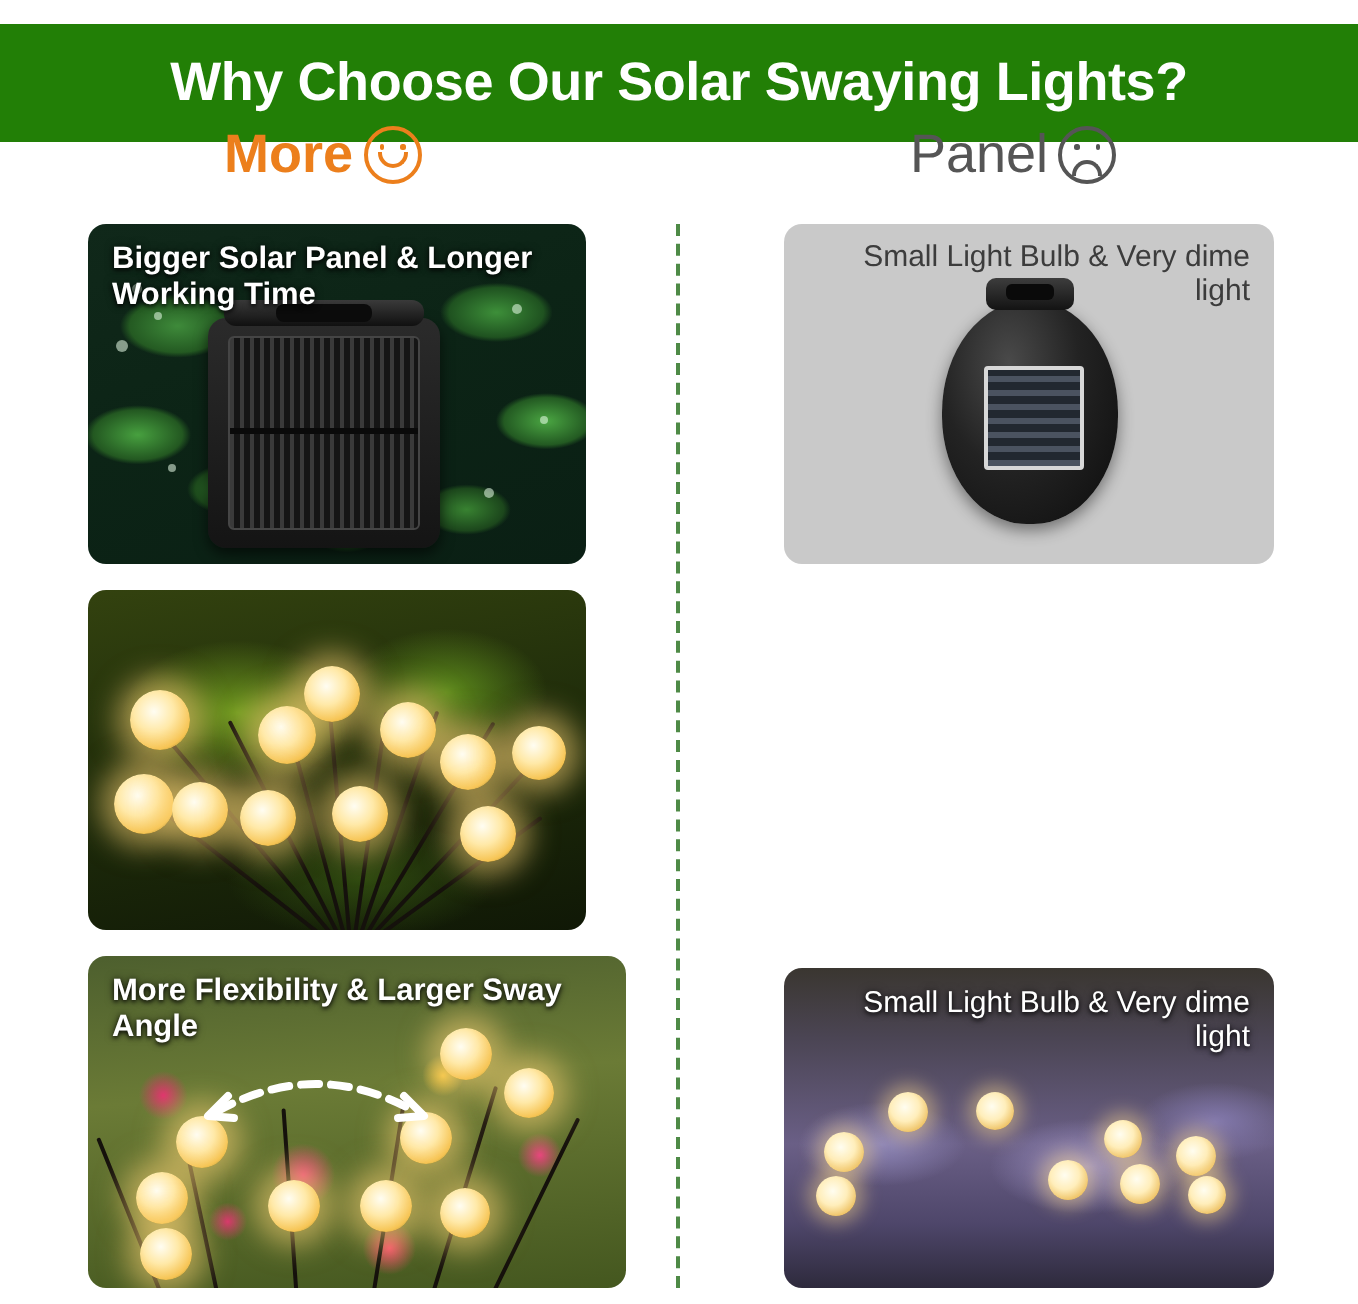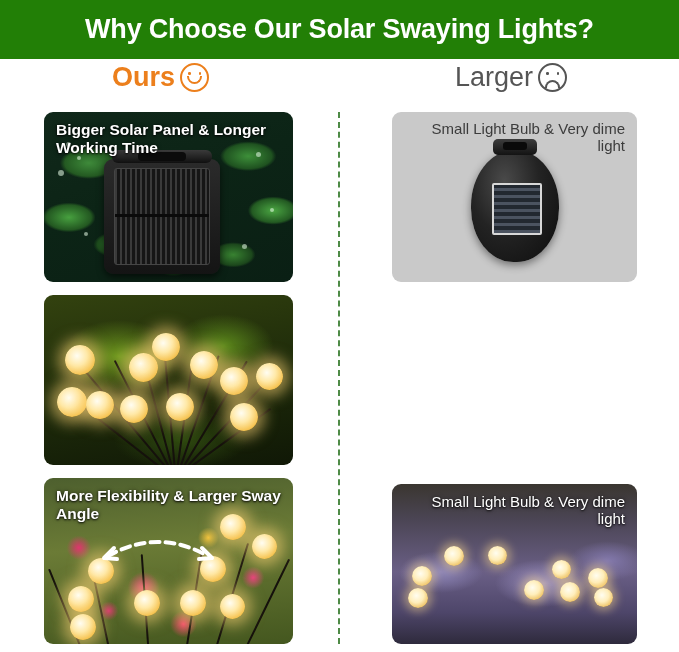--- a/index.html
+++ b/index.html
@@ -6,21 +6,21 @@
   body{
     width:679px;height:652px;
     background:#ffffff;
     font-family:"Liberation Sans", sans-serif;
     overflow:hidden;
     position:relative;
   }
 
   
   .header-banner{
-    position:absolute;left:0;top:0;width:679px;height:59px;
+    position:absolute;left:0;top:12px;width:679px;height:59px;
     background:#227f06;
     display:flex;align-items:center;justify-content:center;
   }
   .header-title{
     color:#ffffff;
     font-size:27px;
     font-weight:bold;
     letter-spacing:-0.2px;
     white-space:nowrap;
   }
@@ -73,21 +73,21 @@
     color:#1d7a17;font-size:40px;font-weight:bold;
     letter-spacing:-1px;
   }
 
   .panel{position:absolute;border-radius:9px;overflow:hidden;}
   .panel.left{left:44px;width:249px;}
   .panel.right{width:245px;text-align:right;}
 
   .r1{top:8px;height:170px;}
   .r2{top:191px;height:170px;}
-  .r3{top:374px;height:166px;}
+  .r3{top:374px;height:166px;padding-left:20px;}
 
   .panel.right.c1{left:392px;top:8px;height:170px;}
   .panel.right.c2{left:392px;top:196px;height:160px;}
   .panel.right.c3{left:392px;top:380px;height:160px;}
 
   .caption{
     position:absolute;left:0;top:0;width:100%;
     box-sizing:border-box;padding:9px 12px 0 12px;
     font-size:15.5px;font-weight:bold;line-height:1.14;
     color:#ffffff;
@@ -227,29 +227,29 @@
 </style>
 </head>
 <body>
 
 <div class="header-banner">
   <div class="header-title">Why Choose Our Solar Swaying Lights?</div>
 </div>
 
 <div class="col-labels">
   <div class="col-label ours">
-    <span>Ours</span>
+    <span>More</span>
     <span class="face smile">
       <span class="eye l"></span>
         <span class="eye r"></span>
         <span class="mouth"></span>
     </span>
   </div>
   <div class="col-label others">
-    <span>Larger</span>
+    <span>Panel</span>
     <span class="face frown">
       <span class="eye l"></span>
         <span class="eye r"></span>
         <span class="mouth"></span>
     </span>
   </div>
 </div>
 
 <div class="compare-grid">
 

